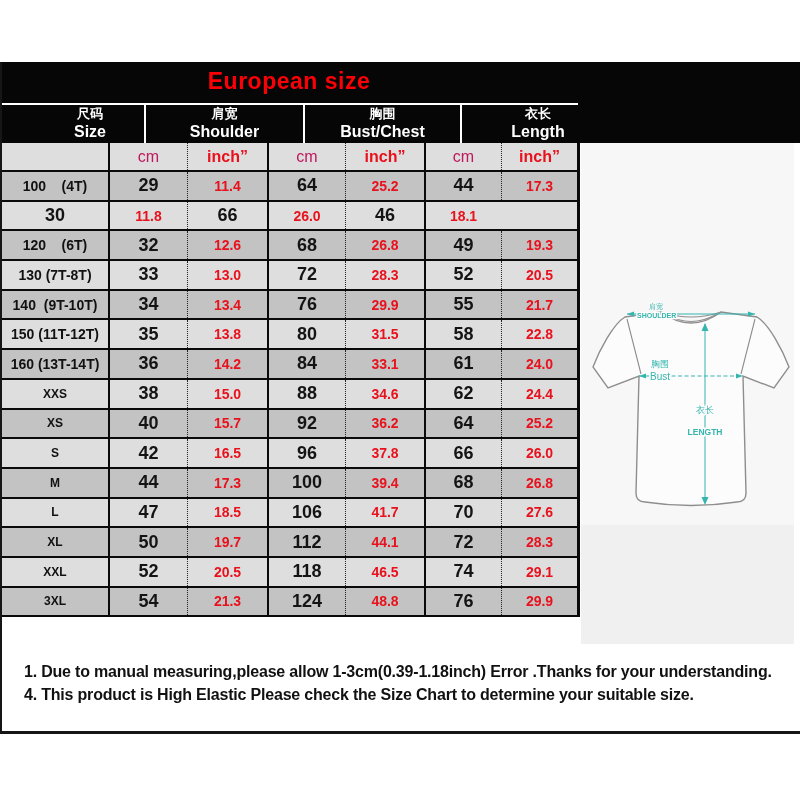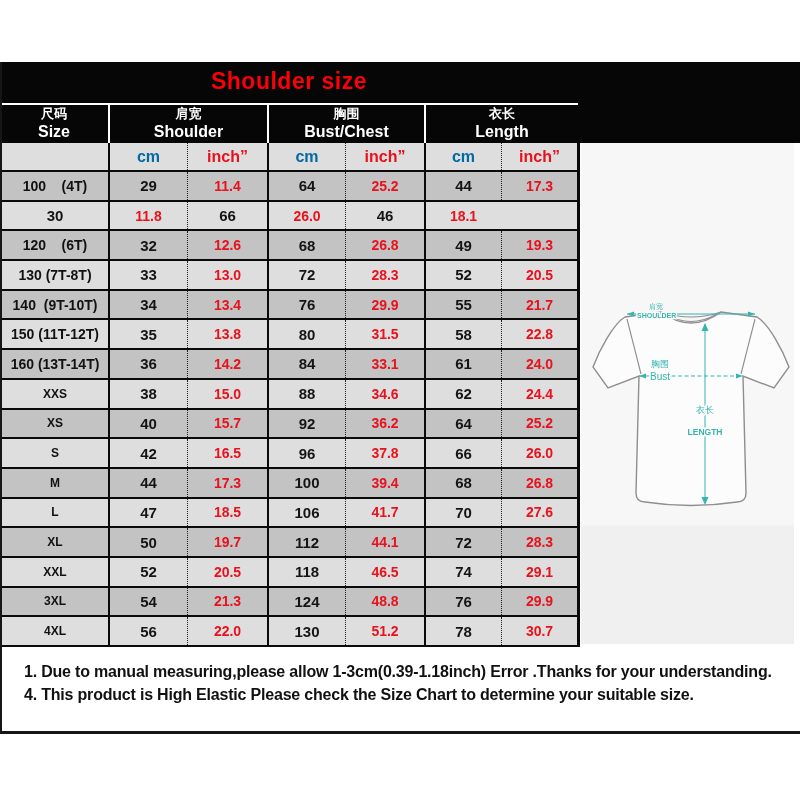--- a/index.html
+++ b/index.html
@@ -5,39 +5,39 @@
   html,body{margin:0;padding:0;background:#fff;}
   .page{position:relative;width:800px;height:800px;background:#ffffff;overflow:hidden;
         font-family:"Liberation Sans",sans-serif;}
 
   
   .band{position:absolute;left:0;top:62px;width:800px;height:81px;background:#060606;}
   .title{position:absolute;left:0;top:6px;width:578px;text-align:center;
          font-size:23px;font-weight:bold;color:#fb0006;letter-spacing:.5px;}
   .band-divider{position:absolute;left:0;top:41px;width:578px;height:2px;background:#ffffff;}
   .col-headers{position:absolute;left:0;top:43px;width:578px;height:38px;display:grid;
-               grid-template-columns:108px 159px 157px 154px;}
+               grid-template-columns:108px 159px 157px 154px;padding-left:36px;}
   .hgroup{display:flex;flex-direction:column;align-items:center;justify-content:center;color:#fff;}
   .hgroup + .hgroup{border-left:2px solid #ffffff;}
   .hgroup .zh{font-size:13px;line-height:14px;font-weight:bold;}
   .hgroup .en{font-size:16px;line-height:21px;font-weight:bold;}
 
   
   .table{position:absolute;left:2px;top:143px;width:575px;border-right:3px solid #0a0a0a;}
   .trow{display:grid;grid-template-columns:106px 79px 80px 78px 79px 77px 76px;
         height:29.7px;box-sizing:border-box;border-bottom:2px solid #0a0a0a;}
   .trow.subheader{height:29px;background:#dedede;}
   .trow.dark{background:#c3c3c3;}
   .trow.light{background:#dedede;}
   .cell{display:flex;align-items:center;justify-content:center;box-sizing:border-box;}
   .cell:nth-child(2),.cell:nth-child(4),.cell:nth-child(6){border-left:2px solid #0a0a0a;}
   .cell:nth-child(3),.cell:nth-child(5),.cell:nth-child(7){border-left:1px dotted #222;}
-  .unit-cm{font-size:16px;font-weight:bold;color:#0369a1;}
+  .unit-cm{font-size:16px;font-weight:normal;color:#be185d;}
   .unit-inch{font-size:16px;font-weight:bold;color:#e8111c;}
-  .cm-cell{font-size:15px;font-weight:bold;color:#141414;}
+  .cm-cell{font-size:18px;font-weight:bold;color:#141414;}
   .inch-cell{font-size:14px;font-weight:bold;color:#e8111c;text-align:right;}
   .size-cell{font-weight:bold;color:#111;white-space:pre;}
   .size-kid{font-size:14px;}
   .size-adult{font-size:12px;}
 
   
   .panel{position:absolute;left:581px;top:143px;width:213px;height:501px;
          background:linear-gradient(180deg,#f7f7f7 0%,#f7f7f7 76%,#f0f0f0 76.5%,#f0f0f0 100%);}
   .panel svg{display:block;width:213px;height:501px;}
 
@@ -48,21 +48,21 @@
   
   .bottom-line{position:absolute;left:0;top:731px;width:800px;height:3px;background:#161616;}
   .left-line{position:absolute;left:0;top:62px;width:2px;height:672px;background:#161616;}
 </style>
 </head>
 <body>
 
 <div class="page">
 
   <div class="band">
-    <div class="title">Shoulder size</div>
+    <div class="title">European size</div>
     <div class="band-divider"></div>
     <div class="col-headers">
       <div class="hgroup">
         <div class="zh">尺码</div>
         <div class="en">Size</div>
       </div>
       <div class="hgroup">
         <div class="zh">肩宽</div>
         <div class="en">Shoulder</div>
       </div>
@@ -215,29 +215,20 @@
         </div>
         <div class="trow dark">
           <div class="cell size-cell size-adult">3XL</div>
           <div class="cell cm-cell">54</div>
           <div class="cell inch-cell">21.3</div>
           <div class="cell cm-cell">124</div>
           <div class="cell inch-cell">48.8</div>
           <div class="cell cm-cell">76</div>
           <div class="cell inch-cell">29.9</div>
         </div>
-        <div class="trow light">
-          <div class="cell size-cell size-adult">4XL</div>
-          <div class="cell cm-cell">56</div>
-          <div class="cell inch-cell">22.0</div>
-          <div class="cell cm-cell">130</div>
-          <div class="cell inch-cell">51.2</div>
-          <div class="cell cm-cell">78</div>
-          <div class="cell inch-cell">30.7</div>
-        </div>
       </div>
   </div>
 
   <div class="panel">
     <svg viewBox="0 0 213 501" xmlns="http://www.w3.org/2000/svg">
 
       <path d="M80,169 L44,174 C32,181 18,208 12,224 L27,245 L58,233 L55,350
                Q55,359 64,359 Q110,366 156,359 Q165,359 165,350 L162,233
                L193,245 L208,224 C202,208 188,181 176,174 L140,169
                Q110,191 80,169 Z" fill="#fcfcfc" stroke="#8e8e8e" stroke-width="1.4"></path>

